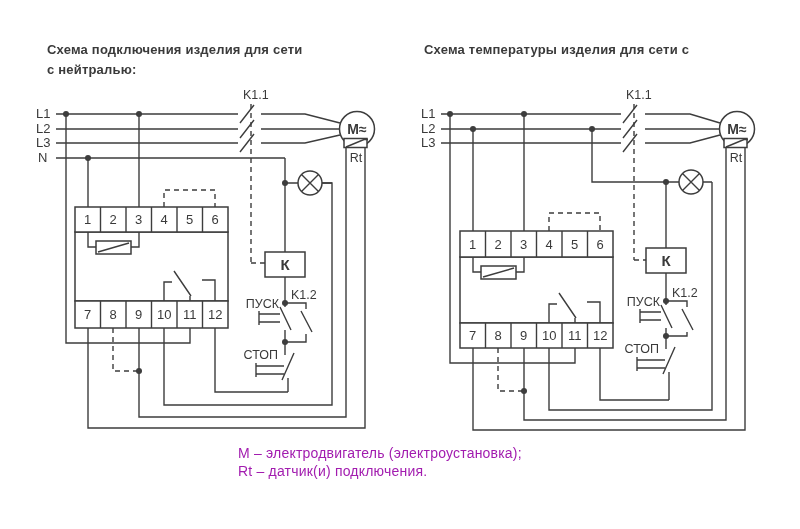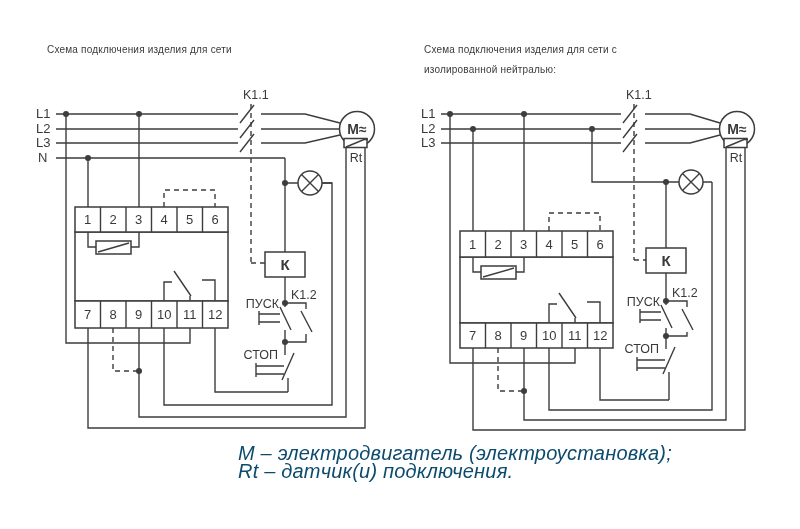--- a/index.html
+++ b/index.html
@@ -3,51 +3,52 @@
 <meta charset="utf-8">
 <style>
   html,body{margin:0;padding:0;}
   body{
     width:800px;height:529px;background:#ffffff;
     font-family:"Liberation Sans", sans-serif;
     position:relative;overflow:hidden;
   }
   .stage{position:absolute;left:0;top:0;width:800px;height:529px;}
   .title{
-    position:absolute;color:#3a3a3a;font-size:10px;line-height:20px;
+    position:absolute;color:#3a3a3a;font-size:13px;line-height:20px;
     letter-spacing:.2px;
+    font-weight:bold;
   }
   #title-left{left:47px;top:40px;width:350px;}
   #title-right{left:424px;top:40px;width:360px;}
   #legend{
-    position:absolute;left:238px;top:445px;color:#0c4a6e;
-    font-style:italic;font-size:20px;line-height:17.5px;letter-spacing:.2px;
+    position:absolute;left:238px;top:445px;color:#a21caf;
+    font-size:14px;line-height:17.5px;letter-spacing:.2px;
   }
   svg{position:absolute;left:0;top:0;}
   svg .w{stroke:#3d3d3d;stroke-width:1.4;fill:none;}
   svg .d{stroke:#3d3d3d;stroke-width:1.4;fill:none;stroke-dasharray:5 4;}
   svg .box{stroke:#3d3d3d;stroke-width:1.5;fill:#ffffff;}
   svg .dot{fill:#3d3d3d;stroke:none;}
   svg text{fill:#3a3a3a;font-family:"Liberation Sans", sans-serif;font-size:13px;}
   svg text.small{font-size:12.5px;}
   svg text.kbold{font-size:15px;font-weight:bold;}
   svg text.motor{font-size:14px;font-weight:bold;}
 </style>
 </head>
 <body>
 
 <div class="stage">
 
   <div class="title" id="title-left">
     <div>Схема подключения изделия для сети</div>
+    <div>с нейтралью:</div>
   </div>
 
   <div class="title" id="title-right">
-    <div>Схема подключения изделия для сети с</div>
-    <div>изолированной нейтралью:</div>
+    <div>Схема температуры изделия для сети с</div>
   </div>
 
   <svg width="800" height="529" viewBox="0 0 800 529">
 
     <g>
 
       <g>
         <path class="w" d="M56,114 H238 M56,129 H238 M56,143 H238 M56,158 H285"></path>
         <path class="w" d="M261,114 H305 L340,123 M261,129 H339 M261,143 H305 L340,135"></path>
       </g>

